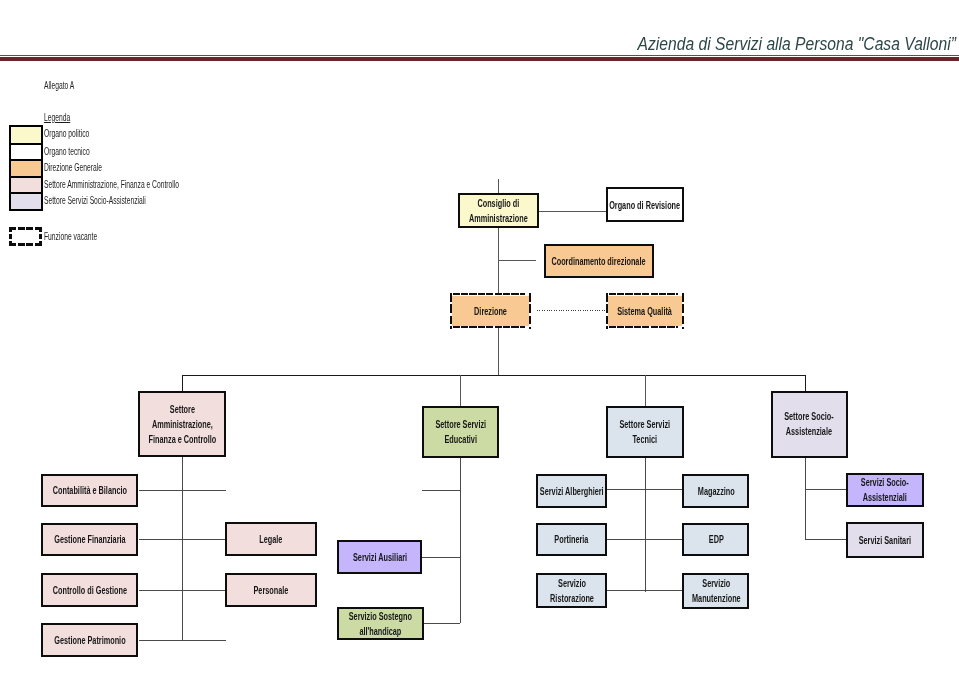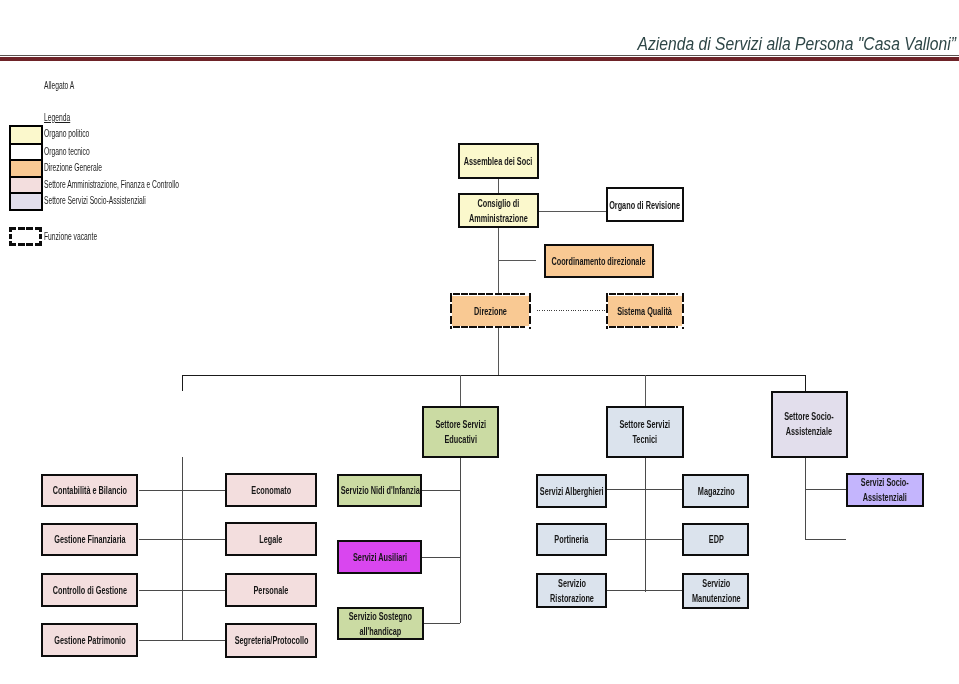--- a/index.html
+++ b/index.html
@@ -93,27 +93,20 @@
 <div class="ln" style="left:422.3px;top:523.7px;width:37.6px;height:1.0px;background:#4a4a4a"></div>
 <div class="ln" style="left:423.6px;top:590.3px;width:36.3px;height:1.0px;background:#4a4a4a"></div>
 <div class="ln" style="left:645.2px;top:424.2px;width:1.0px;height:135.2px;background:#4a4a4a"></div>
 <div class="ln" style="left:607.1px;top:456.4px;width:75.2px;height:1.0px;background:#4a4a4a"></div>
 <div class="ln" style="left:607.1px;top:506.3px;width:75.2px;height:1.0px;background:#4a4a4a"></div>
 <div class="ln" style="left:607.1px;top:556.9px;width:75.2px;height:1.0px;background:#4a4a4a"></div>
 <div class="ln" style="left:804.6px;top:424.8px;width:1.0px;height:82.3px;background:#4a4a4a"></div>
 <div class="ln" style="left:804.6px;top:456.2px;width:41.7px;height:1.0px;background:#4a4a4a"></div>
 <div class="ln" style="left:804.6px;top:506.0px;width:41.7px;height:1.0px;background:#4a4a4a"></div>
 <div class="dotline" style="left:537.4px;top:277.2px;width:67.5px"></div>
-<div class="node" style="left:458.0px;top:109.8px;width:80.6px;height:36.0px;background:#FBF8CC">
-      <div class="lblwrap">
-        <div class="lbl">
-          <div class="row"><span class="sx">Assemblea dei Soci</span></div>
-        </div>
-      </div>
-    </div>
 <div class="node" style="left:458.0px;top:160.4px;width:80.6px;height:35.0px;background:#FBF8CC">
       <div class="lblwrap">
         <div class="lbl">
           <div class="row"><span class="sx">Consiglio di</span></div>
           <div class="row"><span class="sx">Amministrazione</span></div>
         </div>
       </div>
     </div>
 <div class="node" style="left:605.8px;top:154px;width:78.2px;height:35.0px;background:#FFFFFF">
       <div class="lblwrap">
@@ -138,20 +131,29 @@
       </div>
     </div>
 <div class="node dash" style="left:605.8px;top:260.4px;width:78.2px;height:35.2px;background:#F9C993">
       <div class="fill" style="background:#F9C993"></div>
       <div class="lblwrap">
         <div class="lbl">
           <div class="row"><span class="sx">Sistema Qualità</span></div>
         </div>
       </div>
     </div>
+<div class="node" style="left:137.8px;top:357.8px;width:88.2px;height:66.4px;background:#F3DEDE">
+      <div class="lblwrap">
+        <div class="lbl">
+          <div class="row"><span class="sx">Settore</span></div>
+          <div class="row"><span class="sx">Amministrazione,</span></div>
+          <div class="row"><span class="sx">Finanza e Controllo</span></div>
+        </div>
+      </div>
+    </div>
 <div class="node" style="left:422.4px;top:372.9px;width:76.2px;height:52.3px;background:#CBDBA3">
       <div class="lblwrap">
         <div class="lbl">
           <div class="row"><span class="sx">Settore Servizi</span></div>
           <div class="row"><span class="sx">Educativi</span></div>
         </div>
       </div>
     </div>
 <div class="node" style="left:606.2px;top:372.8px;width:78.0px;height:52.3px;background:#DBE3ED">
       <div class="lblwrap">
@@ -190,56 +192,35 @@
         </div>
       </div>
     </div>
 <div class="node" style="left:40.9px;top:590.0px;width:97.6px;height:34.3px;background:#F3DEDE">
       <div class="lblwrap">
         <div class="lbl">
           <div class="row"><span class="sx">Gestione Patrimonio</span></div>
         </div>
       </div>
     </div>
-<div class="node" style="left:225.3px;top:440.0px;width:91.9px;height:33.7px;background:#F3DEDE">
-      <div class="lblwrap">
-        <div class="lbl">
-          <div class="row"><span class="sx">Economato</span></div>
-        </div>
-      </div>
-    </div>
 <div class="node" style="left:225.3px;top:489.4px;width:91.9px;height:33.8px;background:#F3DEDE">
       <div class="lblwrap">
         <div class="lbl">
           <div class="row"><span class="sx">Legale</span></div>
         </div>
       </div>
     </div>
 <div class="node" style="left:225.3px;top:540.0px;width:91.9px;height:34.0px;background:#F3DEDE">
       <div class="lblwrap">
         <div class="lbl">
           <div class="row"><span class="sx">Personale</span></div>
         </div>
       </div>
     </div>
-<div class="node" style="left:225.3px;top:590.3px;width:91.9px;height:34.3px;background:#F3DEDE">
-      <div class="lblwrap">
-        <div class="lbl">
-          <div class="row"><span class="sx">Segreteria/Protocollo</span></div>
-        </div>
-      </div>
-    </div>
-<div class="node" style="left:337.2px;top:440.9px;width:85.3px;height:32.8px;background:#CBDBA3">
-      <div class="lblwrap">
-        <div class="lbl">
-          <div class="row"><span class="sx">Servizio Nidi d'Infanzia</span></div>
-        </div>
-      </div>
-    </div>
-<div class="node" style="left:337.2px;top:506.5px;width:85.3px;height:34.4px;background:#d946ef">
+<div class="node" style="left:337.2px;top:506.5px;width:85.3px;height:34.4px;background:#c4b5fd">
       <div class="lblwrap">
         <div class="lbl">
           <div class="row"><span class="sx">Servizi Ausiliari</span></div>
         </div>
       </div>
     </div>
 <div class="node" style="left:337.2px;top:573.7px;width:86.6px;height:33.8px;background:#CBDBA3">
       <div class="lblwrap">
         <div class="lbl">
           <div class="row"><span class="sx">Servizio Sostegno</span></div>
@@ -289,16 +270,23 @@
           <div class="row"><span class="sx">Servizio</span></div>
           <div class="row"><span class="sx">Manutenzione</span></div>
         </div>
       </div>
     </div>
 <div class="node" style="left:846.2px;top:439.6px;width:77.8px;height:34.4px;background:#c4b5fd">
       <div class="lblwrap">
         <div class="lbl">
           <div class="row"><span class="sx">Servizi Socio-</span></div>
           <div class="row"><span class="sx">Assistenziali</span></div>
+        </div>
+      </div>
+    </div>
+<div class="node" style="left:846.2px;top:489.4px;width:77.8px;height:35.2px;background:#E2DEEC">
+      <div class="lblwrap">
+        <div class="lbl">
+          <div class="row"><span class="sx">Servizi Sanitari</span></div>
         </div>
       </div>
     </div>
 </div>
 
 </body></html>

